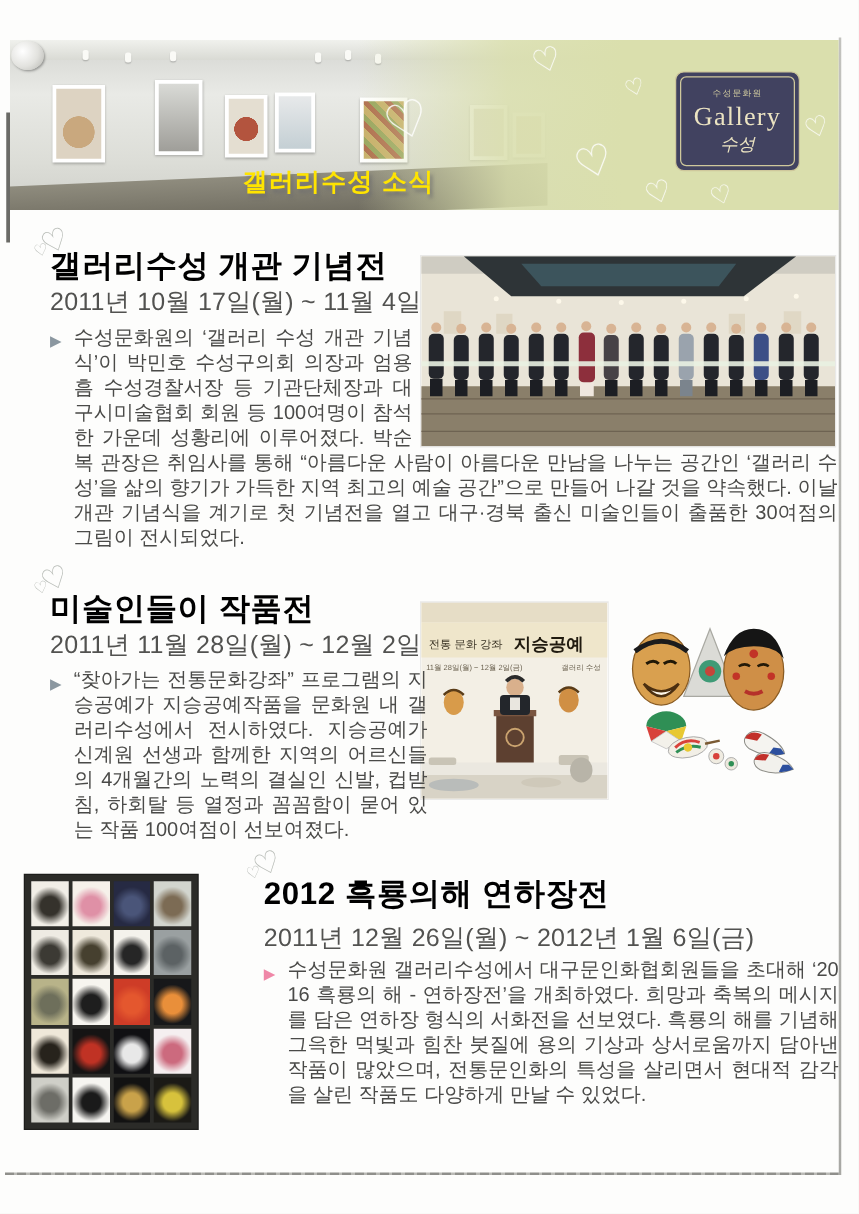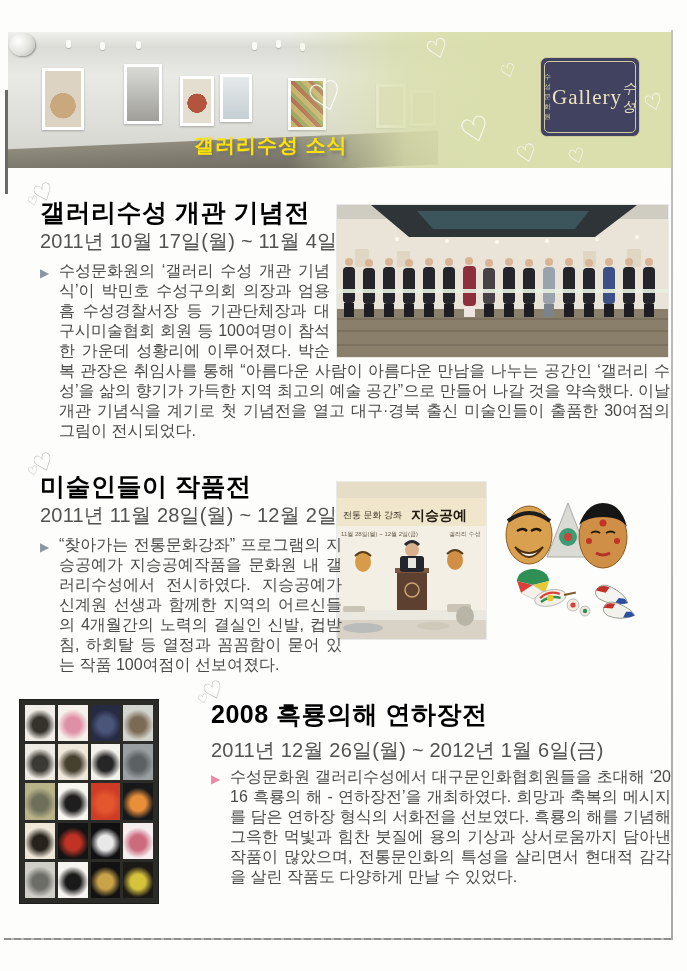--- a/index.html
+++ b/index.html
@@ -14,21 +14,21 @@
   .hp-ceiling{position:absolute;left:0;top:0;width:100%;height:16px;background:linear-gradient(180deg,#f0f1ed,#d9dad4);}
   .hp-floor{position:absolute;left:-10px;bottom:-6px;width:440px;height:34px;background:linear-gradient(180deg,#8f8c7e,#6e6b5f);transform:skewY(-2.5deg);}
   .frame{position:absolute;background:#fff;box-shadow:0 1px 2px rgba(0,0,0,.25);padding:3px;}
   .frame>div{width:100%;height:100%;}
   .light{position:absolute;width:5px;height:8px;background:#fafaf6;border-radius:2px;box-shadow:0 1px 1px rgba(0,0,0,.2);}
   .green-overlay{position:absolute;inset:0;background:linear-gradient(90deg,rgba(218,223,173,0) 42%,rgba(218,223,173,.85) 60%,#dadfad 74%);}
   .heart{position:absolute;color:rgba(255,255,255,.75);font-family:"DejaVu Sans",sans-serif;transform:rotate(-18deg);text-shadow:0 0 1px rgba(255,255,255,.4);}
   .news{position:absolute;left:22px;bottom:-8px;font-family:"Liberation Serif","DejaVu Serif",serif;font-style:italic;font-size:62px;color:#ffffff;letter-spacing:2px;text-shadow:1px 1px 2px rgba(120,120,120,.45);}
   .header-subtitle{position:absolute;left:186px;top:100px;font-size:20px;font-weight:bold;color:#ffe400;letter-spacing:1px;text-shadow:2px 3px 3px rgba(110,110,110,.8);}
   .badge{position:absolute;left:532px;top:25px;width:100px;height:80px;background:#414260;border:1px solid #cfc89c;border-radius:7px;padding:3px;box-sizing:border-box;}
-  .badge-inner{width:100%;height:100%;border:1px solid #cfc89c;border-radius:5px;box-sizing:border-box;display:flex;flex-direction:row;align-items:center;justify-content:center;color:#ece4c2;}
+  .badge-inner{width:100%;height:100%;border:1px solid #cfc89c;border-radius:5px;box-sizing:border-box;display:flex;flex-direction:column;align-items:center;justify-content:center;color:#ece4c2;}
   .badge-org{font-size:7px;letter-spacing:1px;color:#cdc79e;}
   .badge-gallery{font-family:"Liberation Serif","DejaVu Serif",serif;font-size:21px;letter-spacing:1px;margin-top:1px;}
   .badge-name{font-size:14px;font-style:italic;margin-top:1px;}
   .binder-hole{position:absolute;left:9px;top:33px;width:26px;height:23px;border-radius:50%;background:radial-gradient(circle at 35% 35%,#ffffff,#e2e2de 55%,#b5b5b0);box-shadow:1px 1px 2px rgba(0,0,0,.35);}
 
   
   .section{position:absolute;}
   .s-heart{position:absolute;font-size:24px;color:#b9bdb8;transform:rotate(-22deg);font-family:"DejaVu Sans",sans-serif;}
   .s-heart small{font-size:13px;position:absolute;left:-8px;top:10px;transform:rotate(8deg);}
   .s-title{position:absolute;font-size:25px;font-weight:600;color:#000000;letter-spacing:.5px;white-space:nowrap;}
@@ -325,21 +325,21 @@
         <div class="gcell" style="background: radial-gradient(circle at 50% 55%, rgb(192, 50, 36) 0%, rgb(192, 50, 36) 30%, rgba(0, 0, 0, 0) 62%), rgb(21, 20, 20);"></div>
         <div class="gcell" style="background: radial-gradient(circle at 50% 55%, rgb(232, 232, 232) 0%, rgb(232, 232, 232) 30%, rgba(0, 0, 0, 0) 62%), rgb(16, 16, 19);"></div>
         <div class="gcell" style="background: radial-gradient(circle at 50% 55%, rgb(204, 106, 126) 0%, rgb(204, 106, 126) 30%, rgba(0, 0, 0, 0) 62%), rgb(245, 239, 240);"></div>
         <div class="gcell" style="background: radial-gradient(circle at 50% 55%, rgb(109, 109, 103) 0%, rgb(109, 109, 103) 30%, rgba(0, 0, 0, 0) 62%), rgb(207, 207, 200);"></div>
         <div class="gcell" style="background: radial-gradient(circle at 50% 55%, rgb(26, 26, 26) 0%, rgb(26, 26, 26) 30%, rgba(0, 0, 0, 0) 62%), rgb(246, 245, 241);"></div>
         <div class="gcell" style="background: radial-gradient(circle at 50% 55%, rgb(201, 162, 74) 0%, rgb(201, 162, 74) 30%, rgba(0, 0, 0, 0) 62%), rgb(18, 18, 18);"></div>
         <div class="gcell" style="background: radial-gradient(circle at 50% 55%, rgb(215, 194, 60) 0%, rgb(215, 194, 60) 30%, rgba(0, 0, 0, 0) 62%), rgb(27, 26, 22);"></div>
       </div>
 
     <span class="s-heart" style="left:188px;top:-8px">♡<small>♡</small></span>
-    <div class="s-title" style="left:196px;top:13px">2008 흑룡의해 연하장전</div>
+    <div class="s-title" style="left:196px;top:13px">2012 흑룡의해 연하장전</div>
     <div class="s-date" style="left:196px;top:52px">2011년 12월 26일(월) ~ 2012년 1월 6일(금)</div>
     <div class="s-body" style="left:196px;top:82px;width:460px;box-sizing:border-box;">
       <span class="arrow arrow-pink">▶</span>
       <span>수성문화원 갤러리수성에서 대구문인화협회원들을 초대해 ‘2016 흑룡의 해 - 연하장전’을 개최하였다. 희망과 축복의 메시지를 담은 연하장 형식의 서화전을 선보였다. 흑룡의 해를 기념해 그윽한 먹빛과 힘찬 붓질에 용의 기상과 상서로움까지 담아낸 작품이 많았으며, 전통문인화의 특성을 살리면서 현대적 감각을 살린 작품도 다양하게 만날 수 있었다.</span>
     </div>
   </div>
 
 </div>
 
 </body></html>

